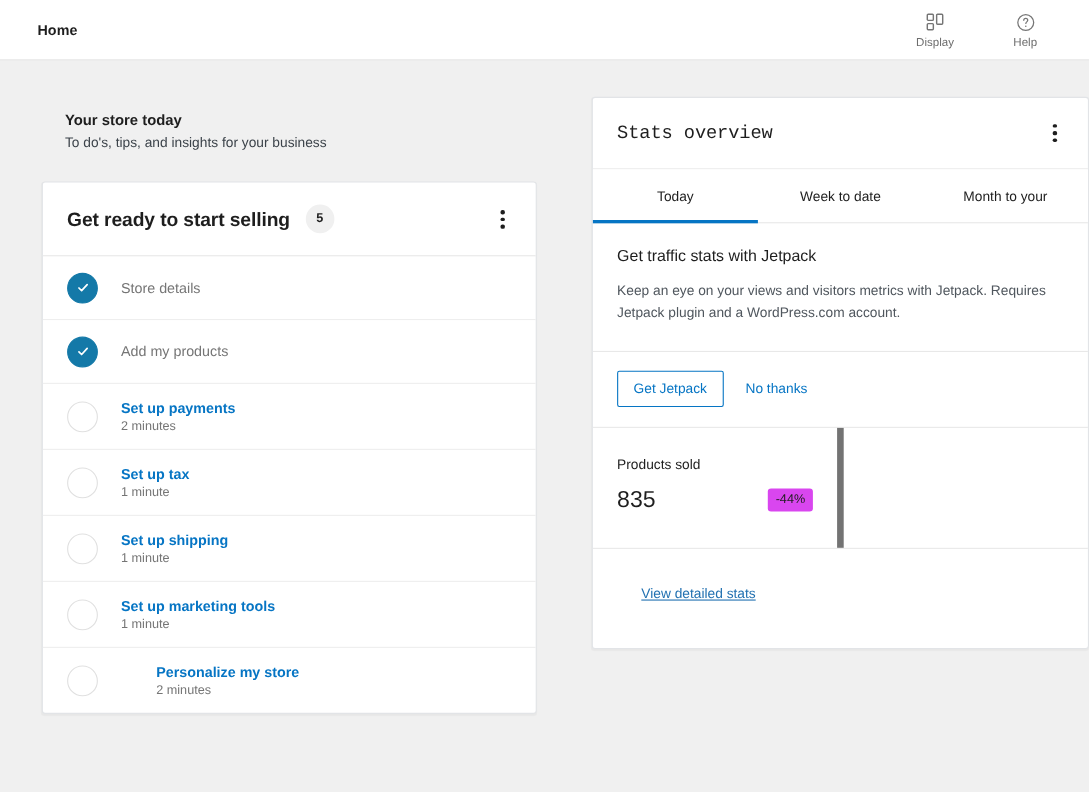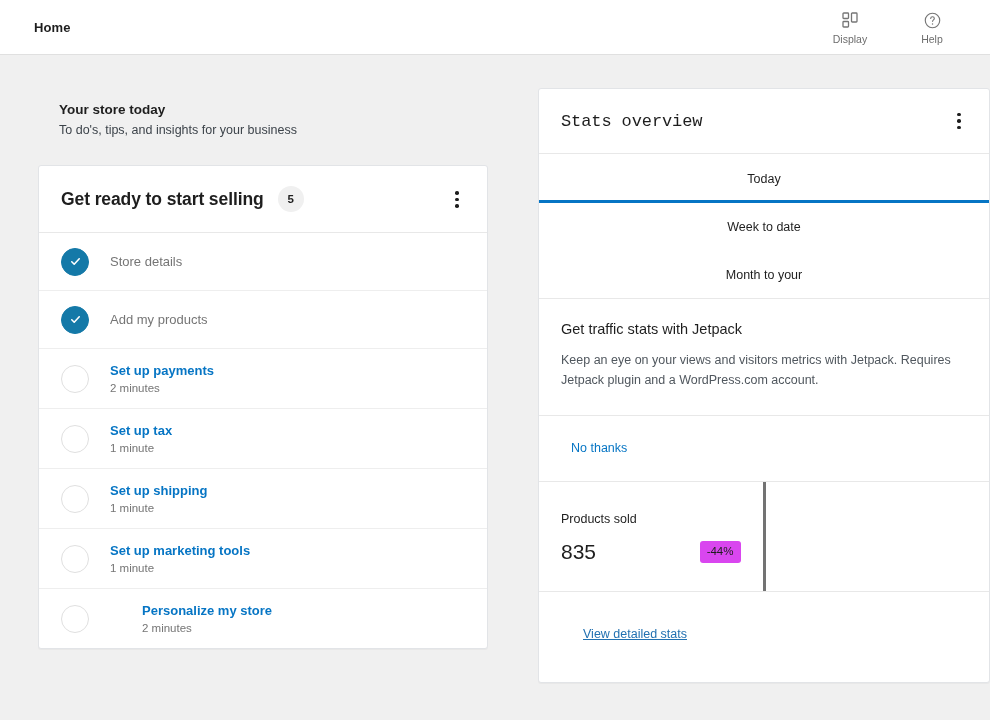--- a/index.html
+++ b/index.html
@@ -237,21 +237,20 @@
     font-weight: 400;
     color: #1e1e1e;
     letter-spacing: -0.1px;
     font-family: Liberation Mono, monospace;
   }
 
   .tabs {
     display: flex;
     border-bottom: 1px solid #e8e8e8;
     background: #fff;
-    flex-direction: column;
   }
 
   .tab {
     flex: 1;
     text-align: center;
     font-size: 12.5px;
     color: #1e1e1e;
     padding: 18px 4px 16px;
     cursor: pointer;
     position: relative;
@@ -326,21 +325,21 @@
 
   .stat-cell {
     flex: 1;
     padding: 26px 22px 22px 22px;
     display: flex;
     flex-direction: column;
     justify-content: flex-start;
     cursor: pointer;
   }
 
-  .stat-cell.divider-right { border-right: 3px solid #737373; justify-content: center; }
+  .stat-cell.divider-right { border-right: 6px solid #737373; }
   .stat-cell.empty { cursor: default; }
 
   .stat-label {
     font-size: 12.5px;
     color: #1e1e1e;
     margin-bottom: 14px;
   }
 
   .stat-value-row {
     display: flex;
@@ -511,20 +510,21 @@
         <button class="tab">Week to date</button>
         <button class="tab">Month to your</button>
       </div>
 
       <div class="jetpack-block">
         <div class="jetpack-title">Get traffic stats with Jetpack</div>
         <div class="jetpack-desc">Keep an eye on your views and visitors metrics with Jetpack. Requires Jetpack plugin and a WordPress.com account.</div>
       </div>
 
       <div class="jetpack-actions">
+        <button class="btn-outline">Get Jetpack</button>
         <button class="btn-link">No thanks</button>
       </div>
 
       <div class="stat-grid">
         <div class="stat-cell divider-right">
           <span class="stat-label">Products sold</span>
           <div class="stat-value-row">
             <span class="stat-value">835</span>
             <span class="delta-badge">-44%</span>
           </div>

